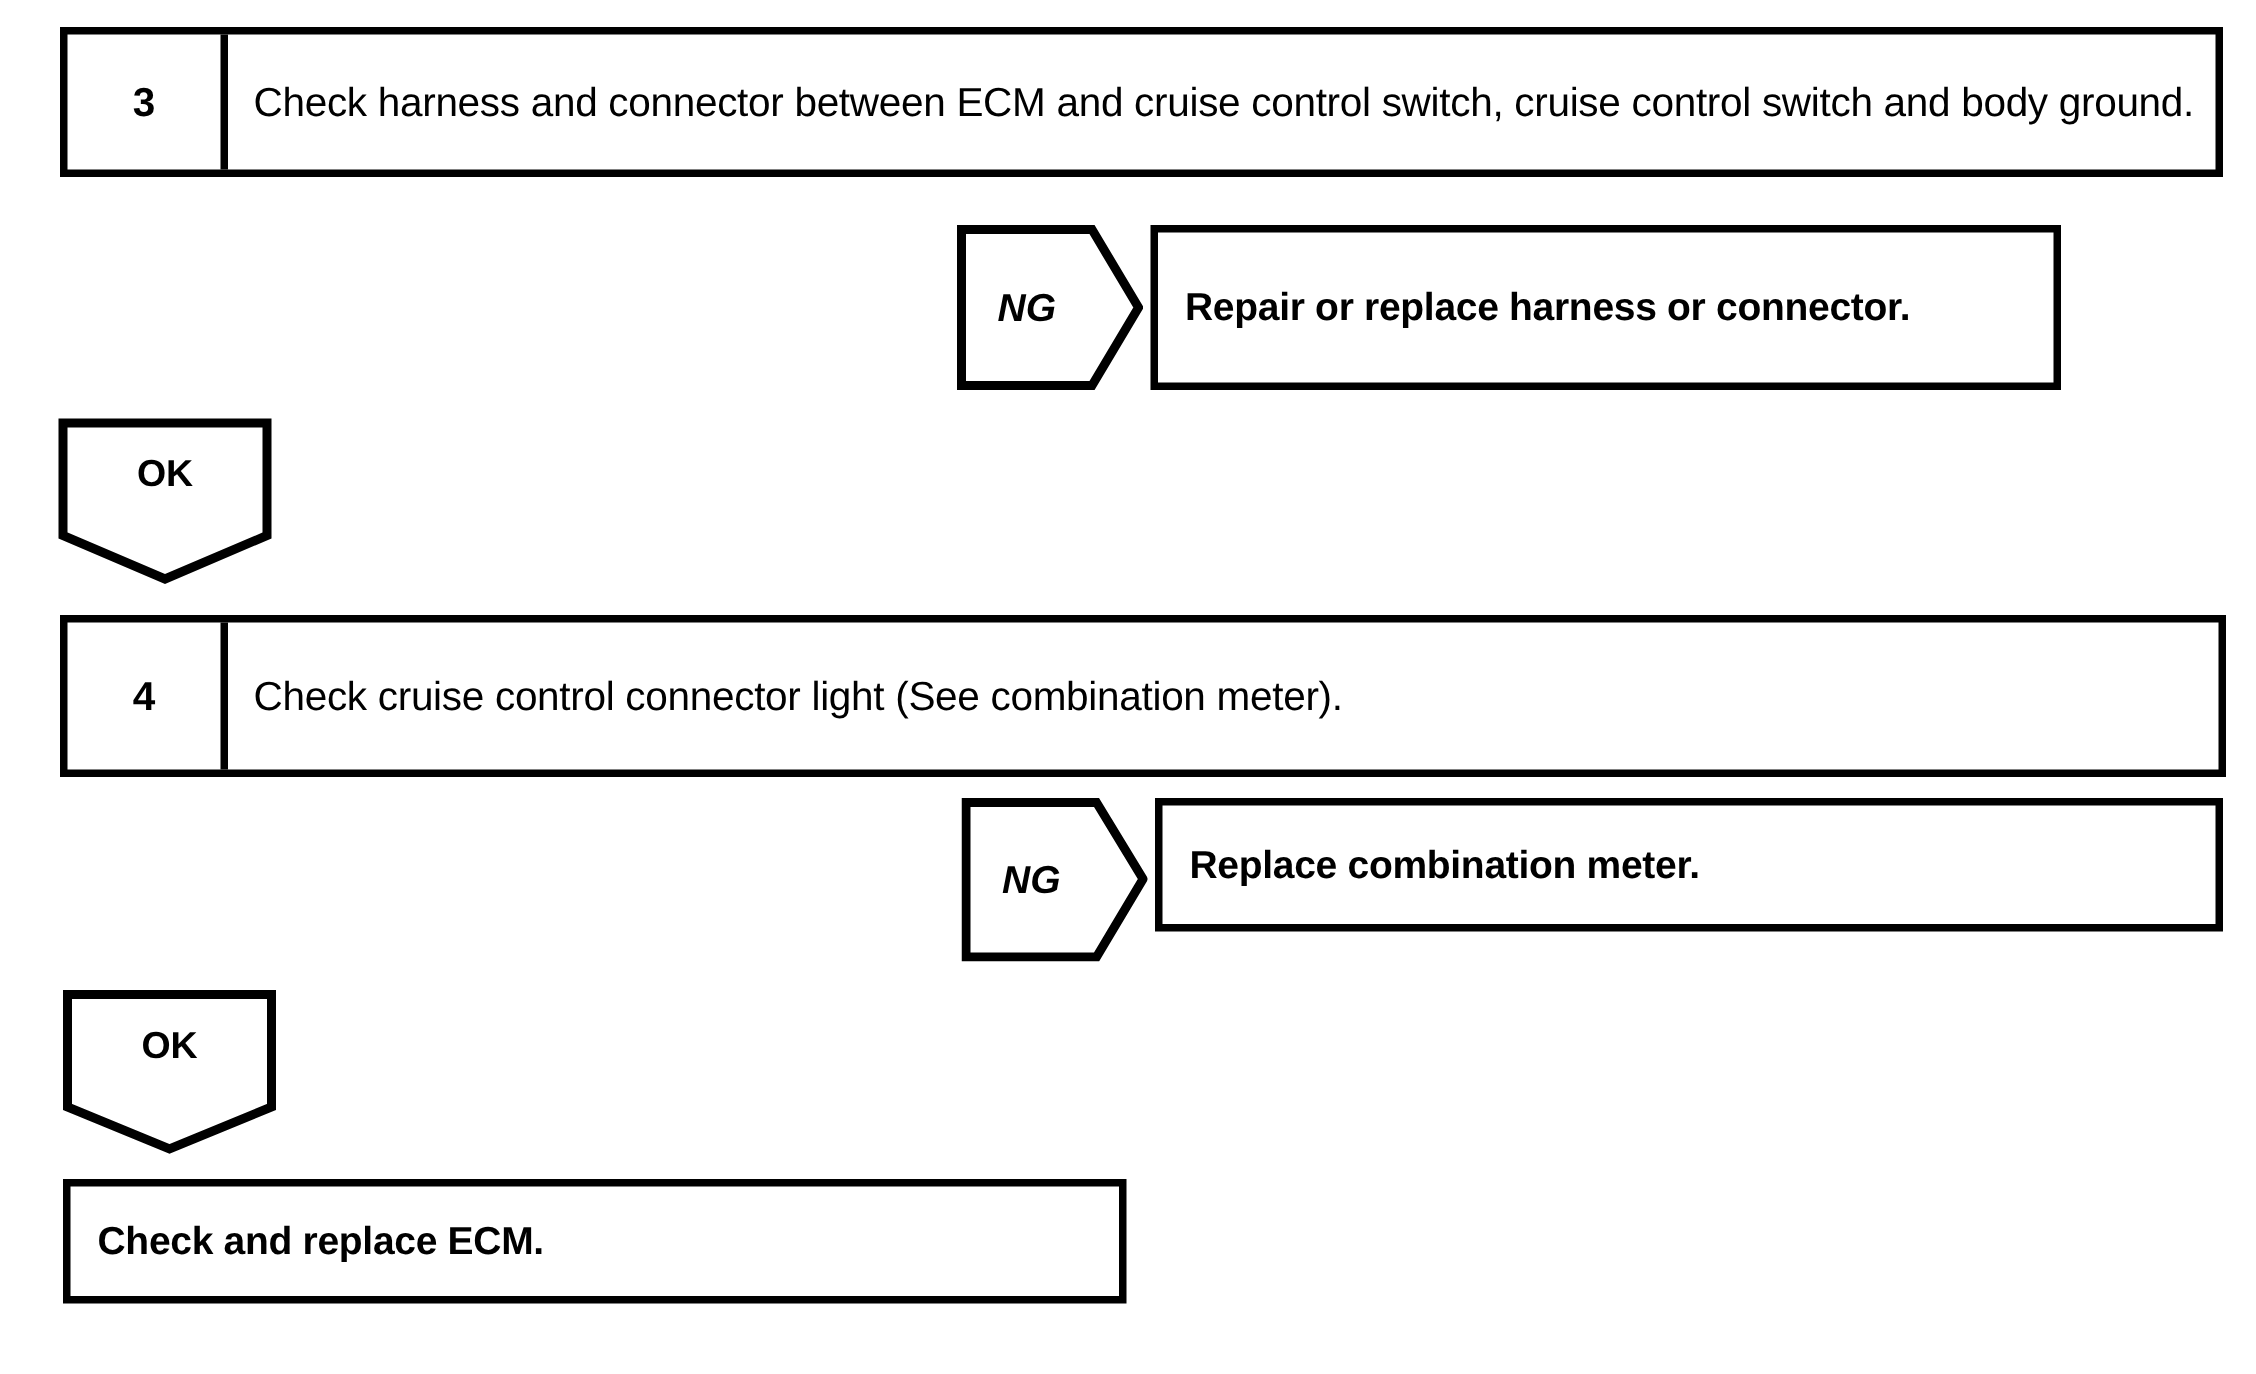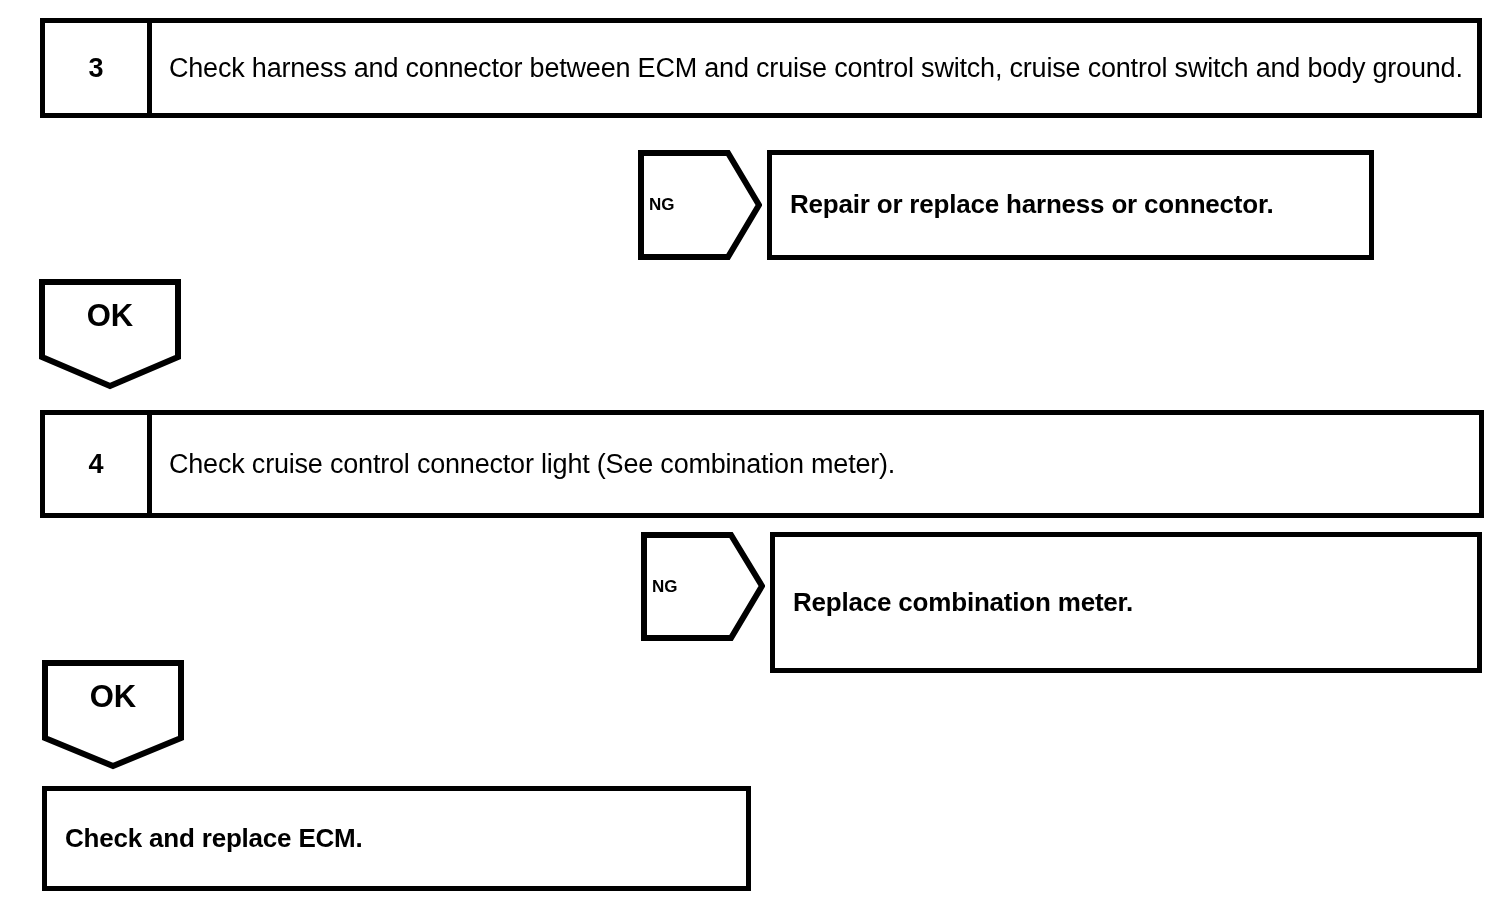--- a/index.html
+++ b/index.html
@@ -80,42 +80,43 @@
   }
   .ng-tag svg { display: block; }
   .ng-tag .tag-label {
     position: absolute;
     left: 0; top: 0;
     width: 100%;
     height: 100%;
     display: flex;
     align-items: center;
     justify-content: flex-start;
-    padding-left: 11px;
+    padding-left: 27px;
     box-sizing: border-box;
     font-weight: bold;
-    font-size: 17px;
+    font-size: 26px;
     letter-spacing: 0px;
+    font-style: italic;
   }
 
   
   .ok-tag {
     position: absolute;
   }
   .ok-tag svg { display: block; }
   .ok-tag .tag-label {
     position: absolute;
     left: 0; top: 0;
     width: 100%;
     display: flex;
     align-items: center;
     justify-content: center;
     box-sizing: border-box;
     font-weight: bold;
-    font-size: 31px;
+    font-size: 25px;
     letter-spacing: 0px;
   }
 </style>
 </head>
 <body>
 
 <div class="canvas">
 
   <div class="step-box" style="left:40px; top:18px; width:1442px; height:100px;">
     <div class="step-num">3</div>
@@ -145,28 +146,28 @@
     <div class="step-text">Check cruise control connector light (See combination meter).</div>
   </div>
 
   <div class="ng-tag" style="left:641px; top:532px; width:124px; height:109px;">
     <svg width="124" height="109" viewBox="0 0 124 109" aria-hidden="true">
       <polygon points="3,3 90,3 121,54 90,106 3,106" fill="#ffffff" stroke="#000000" stroke-width="6" stroke-linejoin="miter"></polygon>
     </svg>
     <div class="tag-label" style="height:109px;">NG</div>
   </div>
 
-  <div class="action-box" style="left:770px; top:532px; width:712px; height:141px;">
+  <div class="action-box" style="left:770px; top:532px; width:712px; height:89px;">
     <div class="action-text">Replace combination meter.</div>
   </div>
 
   <div class="ok-tag" style="left:41px; top:659px; width:144px; height:111px;">
     <svg width="144" height="111" viewBox="0 0 144 111" aria-hidden="true">
       <polygon points="4,4 140,4 140,79 72,107 4,79" fill="#ffffff" stroke="#000000" stroke-width="6" stroke-linejoin="miter"></polygon>
     </svg>
     <div class="tag-label" style="height:76px;">OK</div>
   </div>
 
-  <div class="action-box" style="left:42px; top:786px; width:709px; height:105px;">
+  <div class="action-box" style="left:42px; top:786px; width:709px; height:83px;">
     <div class="action-text">Check and replace ECM.</div>
   </div>
 
 </div>
 
 </body></html>

